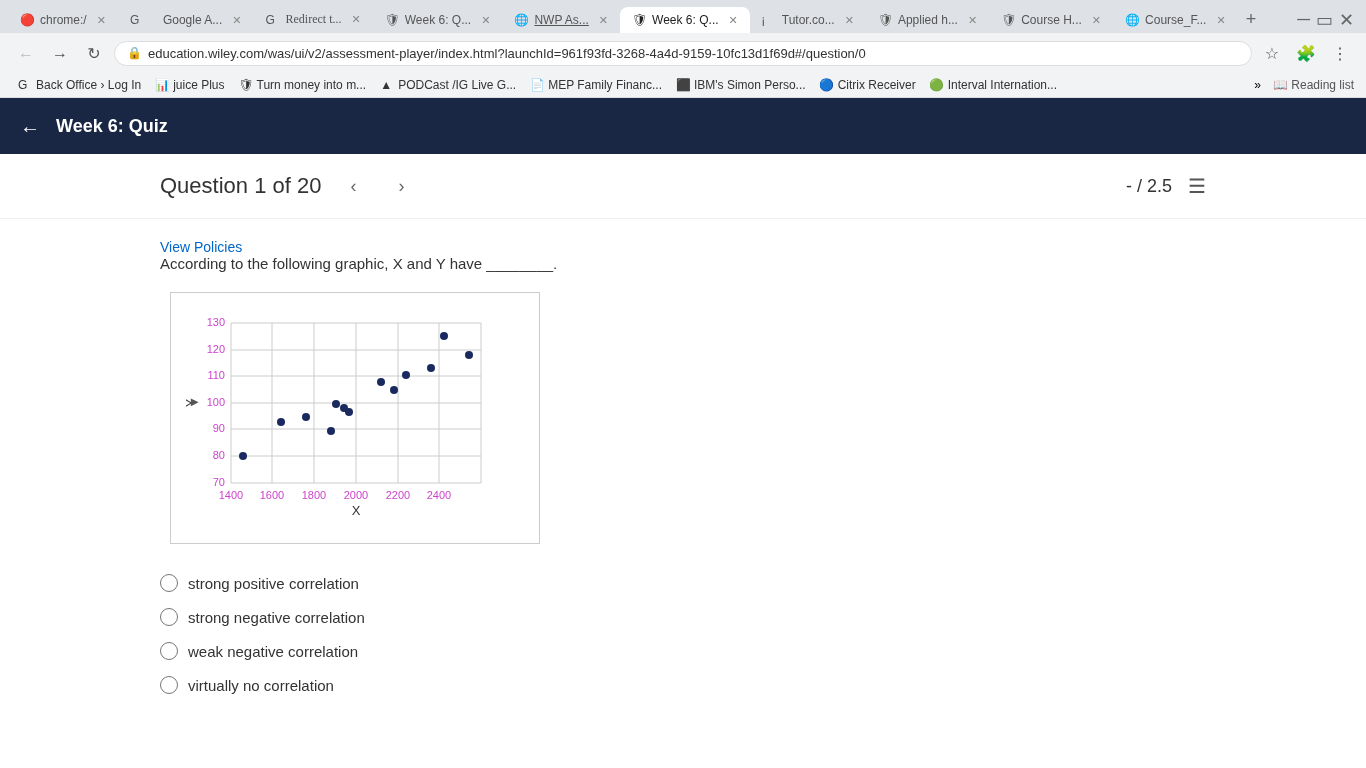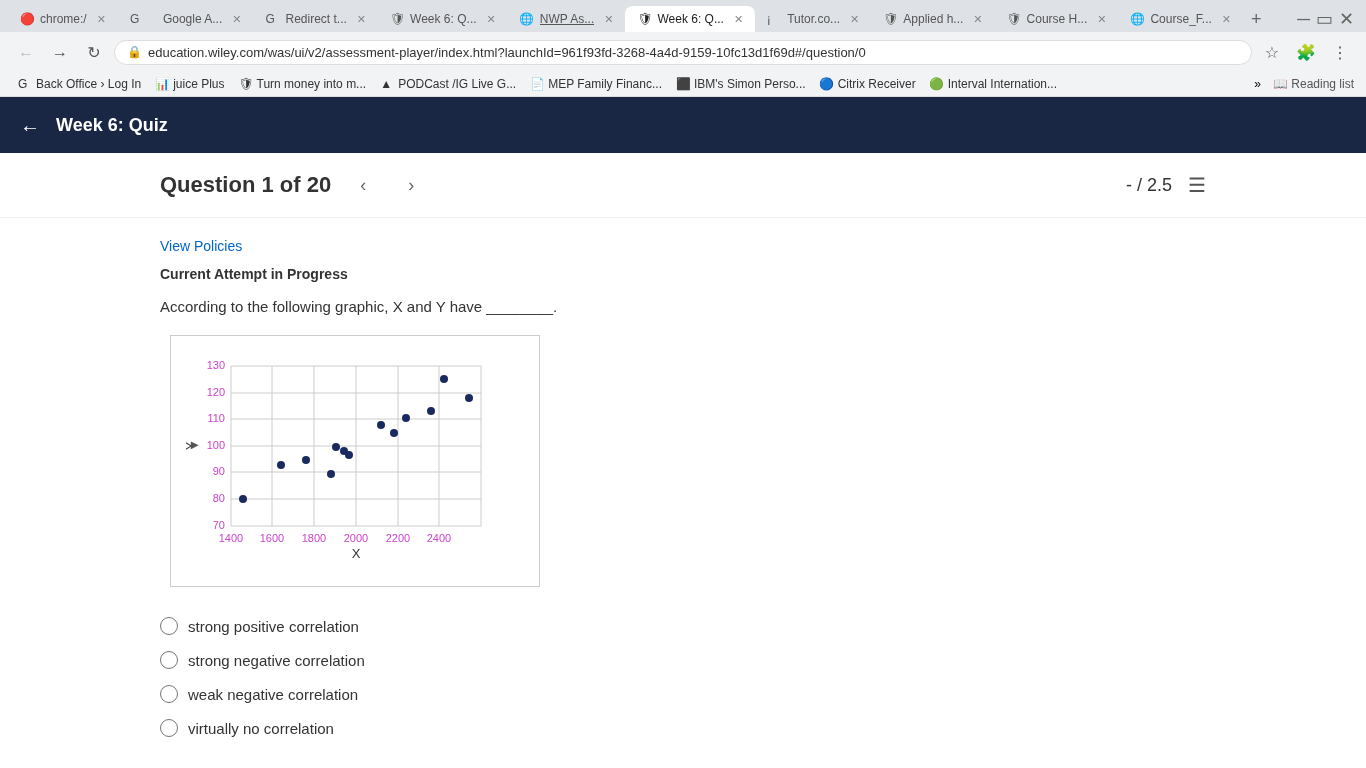--- a/index.html
+++ b/index.html
@@ -31,21 +31,21 @@
     .app-header { background: #1a2744; color: white; padding: 0 20px; height: 56px; display: flex; align-items: center; gap: 16px; }
     .back-btn { color: white; font-size: 20px; cursor: pointer; text-decoration: none; }
     .app-title { color: white; font-size: 18px; font-weight: 700; }
 
     
     .content-area { background: white; min-height: calc(768px - 56px - 88px); }
 
     
     .question-header { display: flex; align-items: center; padding: 16px 160px; border-bottom: 1px solid #eee; }
     .question-nav { display: flex; align-items: center; gap: 16px; flex: 1; }
-    .question-title { font-size: 22px; color: #333; font-weight: 700; }
+    .question-title { font-size: 22px; color: #333; font-weight: 400; }
     .nav-arrow { width: 32px; height: 32px; border: none; background: none; cursor: pointer; font-size: 18px; color: #666; display: flex; align-items: center; justify-content: center; }
     .question-score { margin-left: auto; display: flex; align-items: center; gap: 16px; font-size: 18px; color: #333; }
     .list-icon { cursor: pointer; font-size: 20px; color: #555; }
 
     
     .main-content { padding: 20px 160px; }
     .view-policies { color: #0066cc; text-decoration: none; font-size: 14px; }
     .attempt-label { font-weight: bold; font-size: 14px; color: #333; margin: 12px 0 16px; }
     .question-text { font-size: 15px; color: #333; margin-bottom: 20px; }
 
@@ -73,21 +73,21 @@
           <span style="max-width:90px;overflow:hidden;text-overflow:ellipsis;">chrome:/</span>
           <span class="tab-close">✕</span>
         </div>
         <div class="tab">
           <span class="tab-favicon">G</span>
           <span style="max-width:90px;overflow:hidden;text-overflow:ellipsis;margin-left:13px;">Google A...</span>
           <span class="tab-close">✕</span>
         </div>
         <div class="tab">
           <span class="tab-favicon">G</span>
-          <span style="max-width:90px;overflow:hidden;text-overflow:ellipsis;">Redirect t...</span>
+          <span style="max-width:90px;overflow:hidden;text-overflow:ellipsis;font-family:Liberation Serif, serif;">Redirect t...</span>
           <span class="tab-close">✕</span>
         </div>
         <div class="tab">
           <span class="tab-favicon">🛡</span>
           <span style="max-width:90px;overflow:hidden;text-overflow:ellipsis;">Week 6: Q...</span>
           <span class="tab-close">✕</span>
         </div>
         <div class="tab">
           <span class="tab-favicon">🌐</span>
           <span style="max-width:90px;overflow:hidden;text-overflow:ellipsis;text-decoration:underline;">NWP As...</span>
@@ -195,21 +195,20 @@
       <button class="nav-arrow">›</button>
     </div>
     <div class="question-score">
       <span>- / 2.5</span>
       <span class="list-icon">☰</span>
     </div>
   </div>
 
   <div class="main-content">
     <a class="view-policies">View Policies</a>
-    <p class="attempt-label">Current Attempt in Progress</p>
 
     <p class="question-text">According to the following graphic, X and Y have ________.</p>
 
     
     <div class="chart-container">
       <svg class="chart-svg" width="330" height="210" viewBox="0 0 330 210">
 
         <line x1="50" y1="170" x2="300" y2="170" stroke="#ccc" stroke-width="1"></line>
         <line x1="50" y1="143" x2="300" y2="143" stroke="#ccc" stroke-width="1"></line>
         <line x1="50" y1="116" x2="300" y2="116" stroke="#ccc" stroke-width="1"></line>

